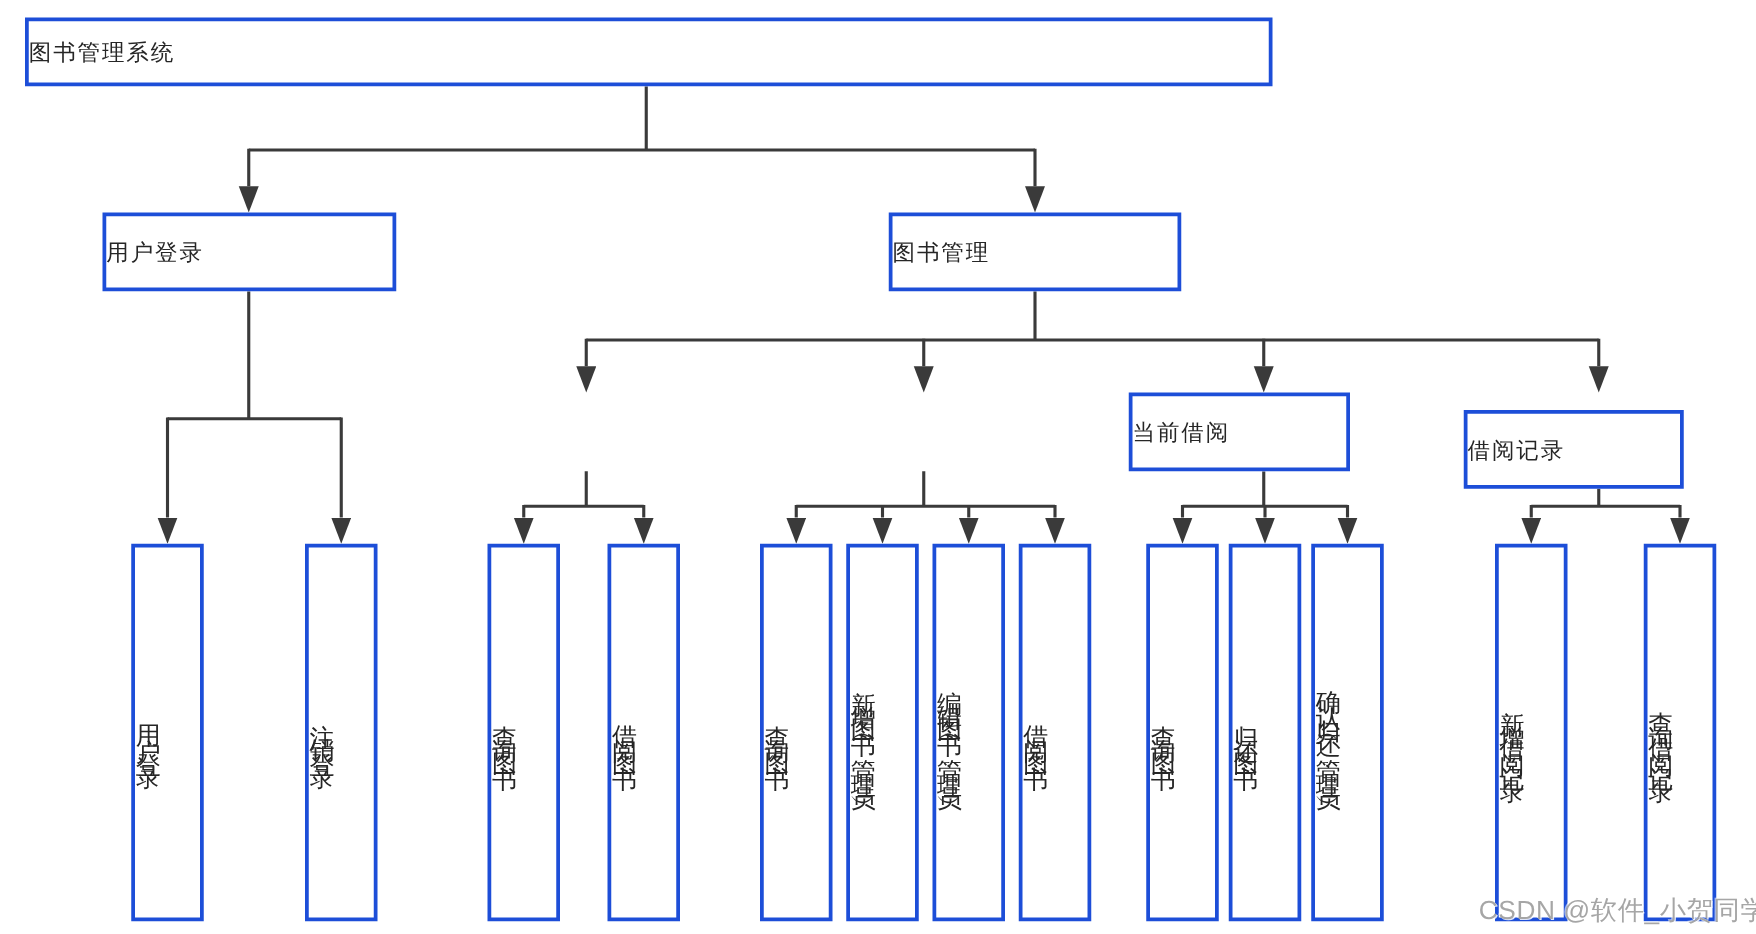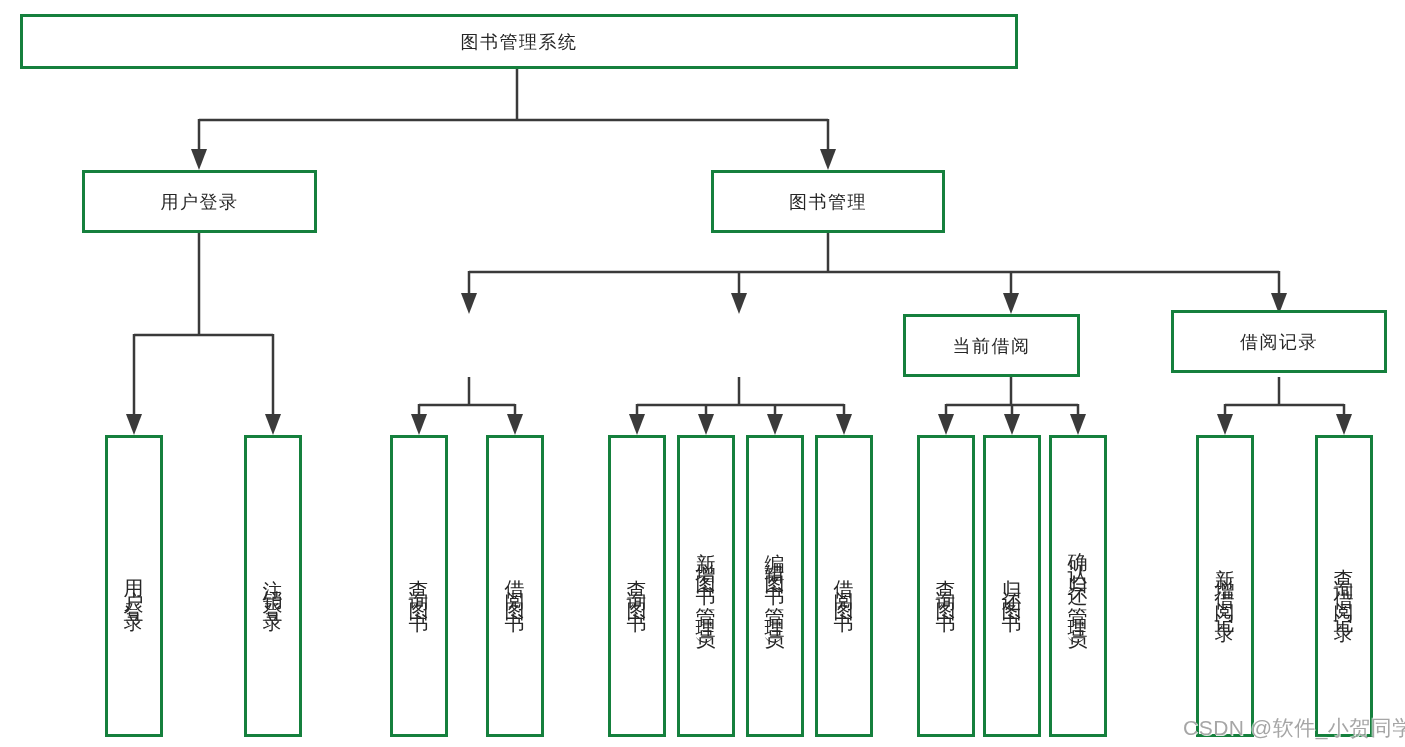--- a/index.html
+++ b/index.html
@@ -3,21 +3,21 @@
 <meta charset="utf-8">
 <style>
   html, body { margin:0; padding:0; background:#ffffff; }
   .canvas {
     position:relative; width:1405px; height:747px; background:#ffffff;
     font-family:"Liberation Sans", sans-serif; overflow:hidden;
   }
   .canvas svg.edges { position:absolute; left:0; top:0; }
   .box {
     position:absolute; box-sizing:border-box; background:#ffffff;
-    border:3px solid #15803d; display:flex; align-items:center; justify-content:center;
+    border:3px solid #1d4ed8; display:flex; align-items:center; 
     color:#262626; z-index:2;
   }
   .box.h span { font-size:18px; letter-spacing:1.5px; white-space:nowrap; }
   .box.v span {
     writing-mode:vertical-rl; text-orientation:mixed;
     font-size:20px; line-height:1; letter-spacing:11px; white-space:nowrap;
   }
   .watermark {
     position:absolute; left:1183px; top:714px; z-index:5;
     font-size:21px; color:#a6a6a6; letter-spacing:0.5px; white-space:nowrap;
@@ -100,21 +100,21 @@
   <div class="box h" style="left:82px; top:170px; width:235px; height:63px;">
     <span>用户登录</span>
   </div>
   <div class="box h" style="left:711px; top:170px; width:234px; height:63px;">
     <span>图书管理</span>
   </div>
 
   <div class="box h" style="left:903px; top:314px; width:177px; height:63px;">
     <span>当前借阅</span>
   </div>
-  <div class="box h" style="left:1171px; top:310px; width:216px; height:63px;">
+  <div class="box h" style="left:1171px; top:328px; width:176px; height:63px;">
     <span>借阅记录</span>
   </div>
 
   <div class="box v" style="left:105px; top:435px; width:58px; height:302px;">
     <span>用户登录</span>
   </div>
   <div class="box v" style="left:244px; top:435px; width:58px; height:302px;">
     <span>注销登录</span>
   </div>
 

